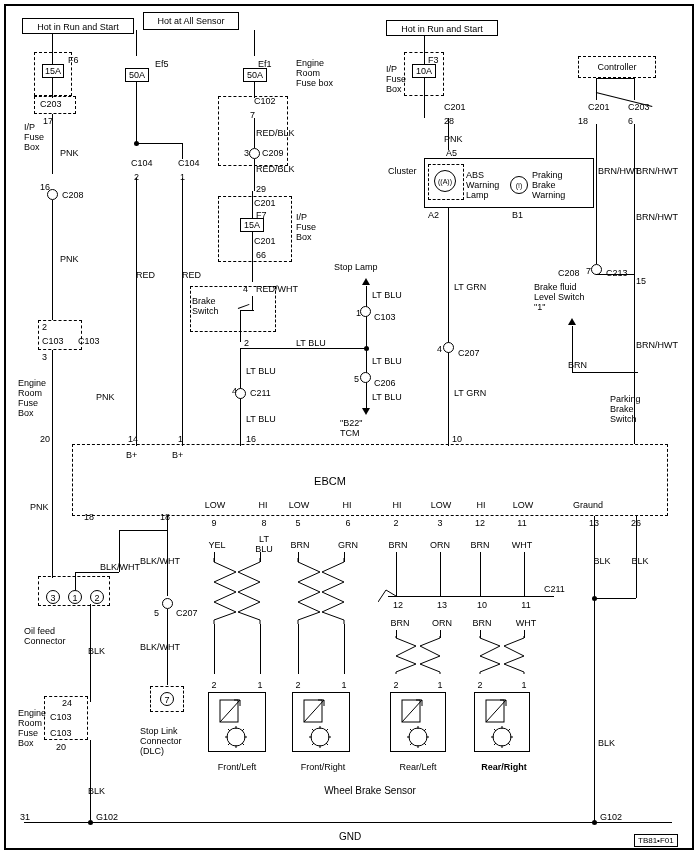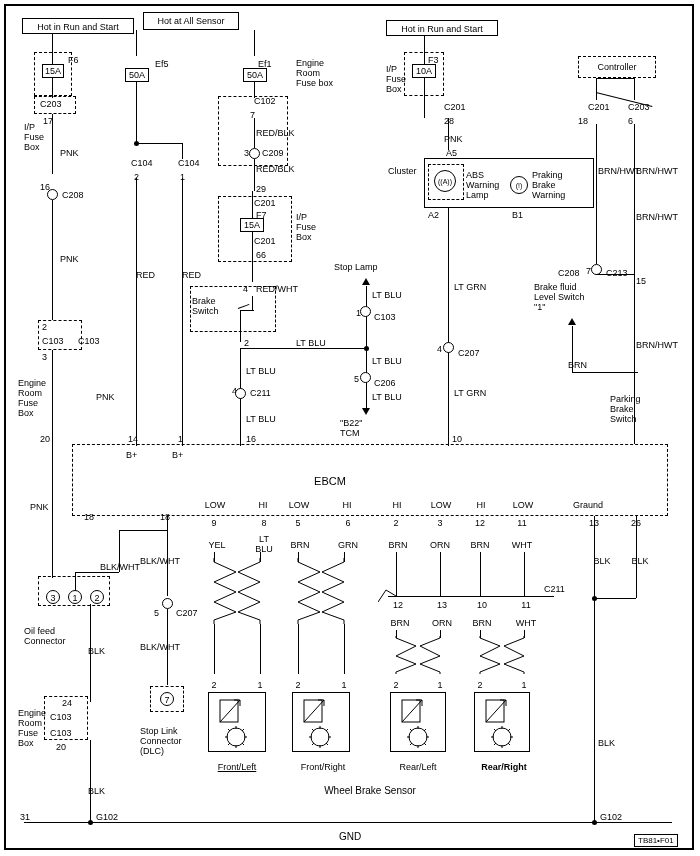--- a/index.html
+++ b/index.html
@@ -443,21 +443,21 @@
       <line x1="20" y1="2" x2="20" y2="5"></line>
         <line x1="20" y1="21" x2="20" y2="24"></line>
       <line x1="9" y1="13" x2="12" y2="13"></line>
         <line x1="28" y1="13" x2="31" y2="13"></line>
       <line x1="12" y1="5" x2="14" y2="7"></line>
         <line x1="26" y1="19" x2="28" y2="21"></line>
       <line x1="28" y1="5" x2="26" y2="7"></line>
         <line x1="14" y1="19" x2="12" y2="21"></line>
     </g>
   </svg>
-  <div class="lbl c" style="left:200px;top:762px;width:74px;text-decoration:underline;">Front/Left</div>
+  <div class="lbl c" style="left:200px;top:762px;width:74px;">Front/Left</div>
 
   <div class="lbl c" style="left:290px;top:680px;width:16px;">2</div>
   <div class="lbl c" style="left:336px;top:680px;width:16px;">1</div>
   <div class="sensor" style="left:292px;top:692px;width:58px;height:60px;"></div>
   <svg style="position:absolute;left:302px;top:698px;" width="34" height="28">
     <rect x="2" y="2" width="18" height="22" fill="none" stroke="#000" stroke-width="1"></rect>
     <line x1="2" y1="24" x2="22" y2="2" stroke="#000" stroke-width="1"></line>
     <polyline points="16,2 22,2 22,8" fill="none" stroke="#000" stroke-width="1"></polyline>
   </svg>
   <svg style="position:absolute;left:300px;top:724px;" width="40" height="26">

